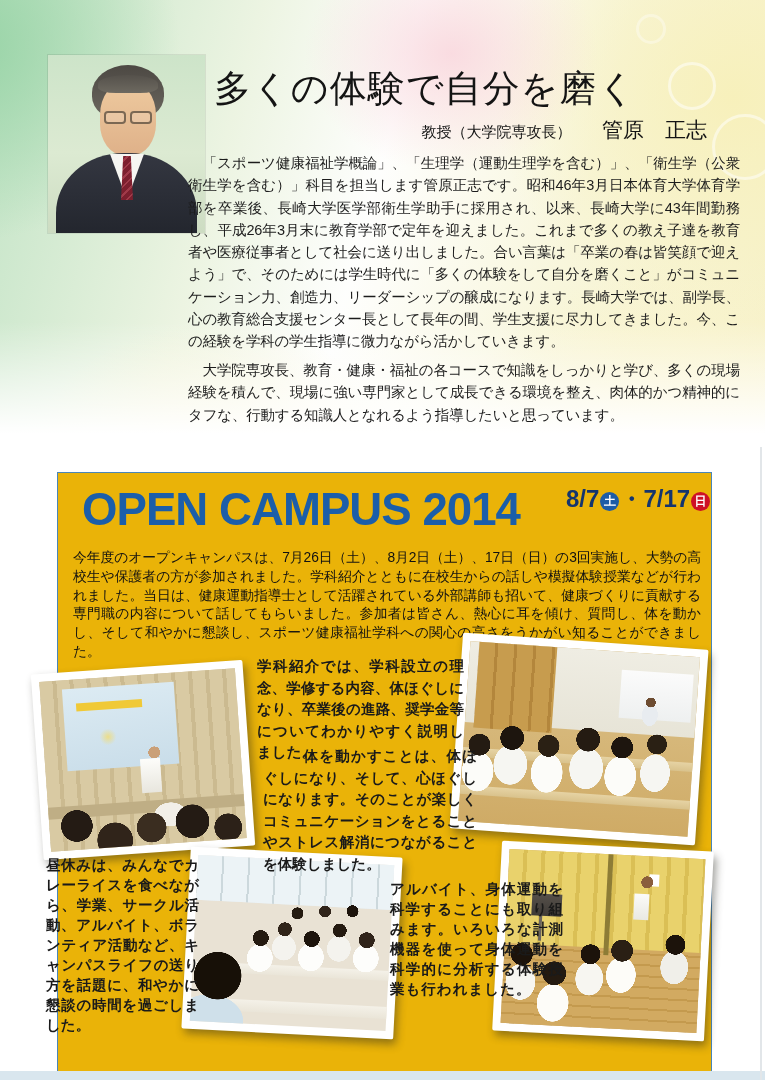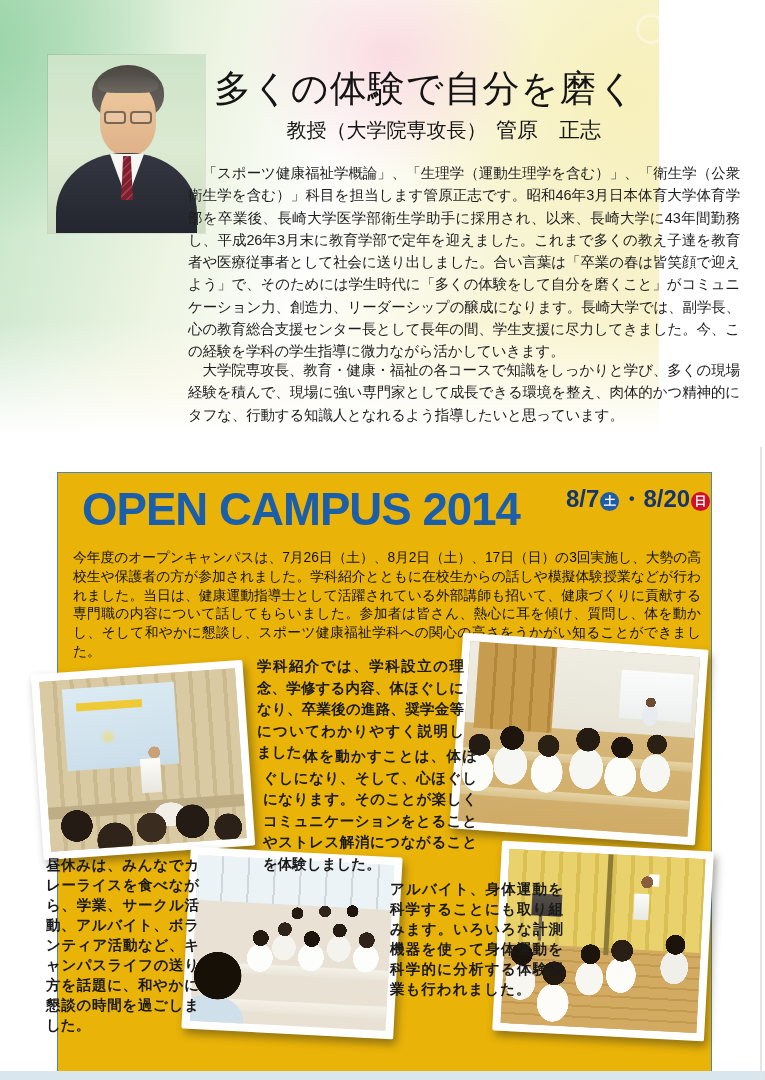--- a/index.html
+++ b/index.html
@@ -1,21 +1,21 @@
 <!DOCTYPE html>
 <html><head>
 <meta charset="utf-8">
 <style>
   * { margin:0; padding:0; box-sizing:border-box; }
   body { background:#ffffff; font-family:"Liberation Sans","DejaVu Sans",sans-serif; }
   #page { position:relative; width:765px; height:1080px; background:#ffffff; overflow:hidden;
           outline:1px solid #e4e4e4; }
 
   
-  #top-section { position:absolute; left:0; top:0; width:659px; height:447px;
+  #top-section { position:absolute; left:0; top:0; width:765px; height:447px;
     background-color:#f3f6e8;
     background-image:
       linear-gradient(to bottom, rgba(255,255,255,0) 72%, #ffffff 97%),
       radial-gradient(ellipse 210px 170px at 59% 12%, rgba(249,214,221,0.85), rgba(249,214,221,0) 70%),
       radial-gradient(ellipse 320px 300px at 96% 22%, rgba(247,240,186,0.95), rgba(247,240,186,0) 75%),
       radial-gradient(ellipse 280px 210px at 88% 92%, rgba(250,243,200,0.85), rgba(250,243,200,0) 72%),
       radial-gradient(ellipse 300px 280px at -4% 10%, rgba(150,211,165,0.95), rgba(150,211,165,0) 70%),
       radial-gradient(ellipse 280px 230px at 28% 108%, rgba(246,238,188,0.9), rgba(246,238,188,0) 70%),
       linear-gradient(105deg, rgba(185,224,192,0.85) 0%, rgba(232,243,222,0.6) 30%, rgba(255,255,255,0.9) 48%, rgba(250,246,214,0.7) 72%, rgba(247,241,198,0.9) 100%);
     padding-left: 20px;
@@ -44,26 +44,26 @@
              background:linear-gradient(#343741,#23262e); border-radius:48% 48% 0 0 / 75% 75% 0 0; }
   .p-shirt { position:absolute; left:62px; top:99px; width:34px; height:46px;
              background:#f6f6f2; clip-path:polygon(0 0,100% 0,50% 100%); }
   .p-tie   { position:absolute; left:73px; top:101px; width:12px; height:44px;
              background:repeating-linear-gradient(135deg,#7c1f2e 0 4px,#a03a49 4px 6px);
              clip-path:polygon(18% 0,82% 0,100% 100%,0 100%); }
 
   #profile-heading { position:absolute; left:214px; top:64px; font-size:37px; letter-spacing:1px;
     color:#141414; font-weight:500; }
   #byline { position:absolute; right:58px; top:116px; color:#141414; }
-  #byline .role { font-size:20px; }
-  #byline .name { font-size:21px; font-weight:500; margin-left:5px; }
+  #byline .role { font-size:15px; }
+  #byline .name { font-size:21px; font-weight:500; margin-left:26px; }
 
   .profile-para { position:absolute; left:188px; width:552px; font-size:14.5px; line-height:22.3px;
     color:#1c1c1c; text-align:justify; text-indent:1em; letter-spacing:-0.2px; }
-  #profile-para1 { top:162px; }
+  #profile-para1 { top:152px; }
   #profile-para2 { top:359px; }
 
   
   #oc-panel { position:absolute; left:57px; top:472px; width:655px; height:672px;
     background:#eab308; border:1.5px solid #4a86b8; }
   #oc-title { position:absolute; left:24px; top:8px; font-size:47px; font-weight:bold;
     color:#1b5ea9; letter-spacing:-1px; transform:scaleX(0.97); transform-origin:left; }
   #oc-dates { position:absolute; left:508px; top:12px; width:145px; color:#14356e;
     font-weight:bold; font-size:24px; line-height:27px; white-space:nowrap; }
   .day-badge { display:inline-block; width:19px; height:19px; border-radius:50%;
@@ -221,21 +221,21 @@
 
     <p class="profile-para" id="profile-para1">「スポーツ健康福祉学概論」、「生理学（運動生理学を含む）」、「衛生学（公衆衛生学を含む）」科目を担当します管原正志です。昭和46年3月日本体育大学体育学部を卒業後、長崎大学医学部衛生学助手に採用され、以来、長崎大学に43年間勤務し、平成26年3月末に教育学部で定年を迎えました。これまで多くの教え子達を教育者や医療従事者として社会に送り出しました。合い言葉は「卒業の春は皆笑顔で迎えよう」で、そのためには学生時代に「多くの体験をして自分を磨くこと」がコミュニケーション力、創造力、リーダーシップの醸成になります。長崎大学では、副学長、心の教育総合支援センター長として長年の間、学生支援に尽力してきました。今、この経験を学科の学生指導に微力ながら活かしていきます。</p>
     <p class="profile-para" id="profile-para2">大学院専攻長、教育・健康・福祉の各コースで知識をしっかりと学び、多くの現場経験を積んで、現場に強い専門家として成長できる環境を整え、肉体的かつ精神的にタフな、行動する知識人となれるよう指導したいと思っています。</p>
   </div>
 
   <div id="oc-panel">
     <div id="oc-title">OPEN CAMPUS 2014</div>
 
     <div id="oc-dates">
       <div>
-        <span>8/7</span><span class="day-badge day-sat">土</span><span>・</span><span>8/20</span><span class="day-badge day-sun">日</span>
+        <span>8/7</span><span class="day-badge day-sat">土</span><span>・</span><span>7/17</span><span class="day-badge day-sun">日</span>
       </div>
     </div>
 
     <p id="oc-intro">今年度のオープンキャンパスは、7月26日（土）、8月2日（土）、17日（日）の3回実施し、大勢の高校生や保護者の方が参加されました。学科紹介とともに在校生からの話しや模擬体験授業などが行われました。当日は、健康運動指導士として活躍されている外部講師も招いて、健康づくりに貢献する専門職の内容について話してもらいました。参加者は皆さん、熱心に耳を傾け、質問し、体を動かし、そして和やかに懇談し、スポーツ健康福祉学科への関心の高さをうかがい知ることができました。</p>
   </div>
 
   <div class="photo" id="photo-lecture">
     <div class="scene"></div>
   </div>
   <div class="photo" id="photo-classroom">

